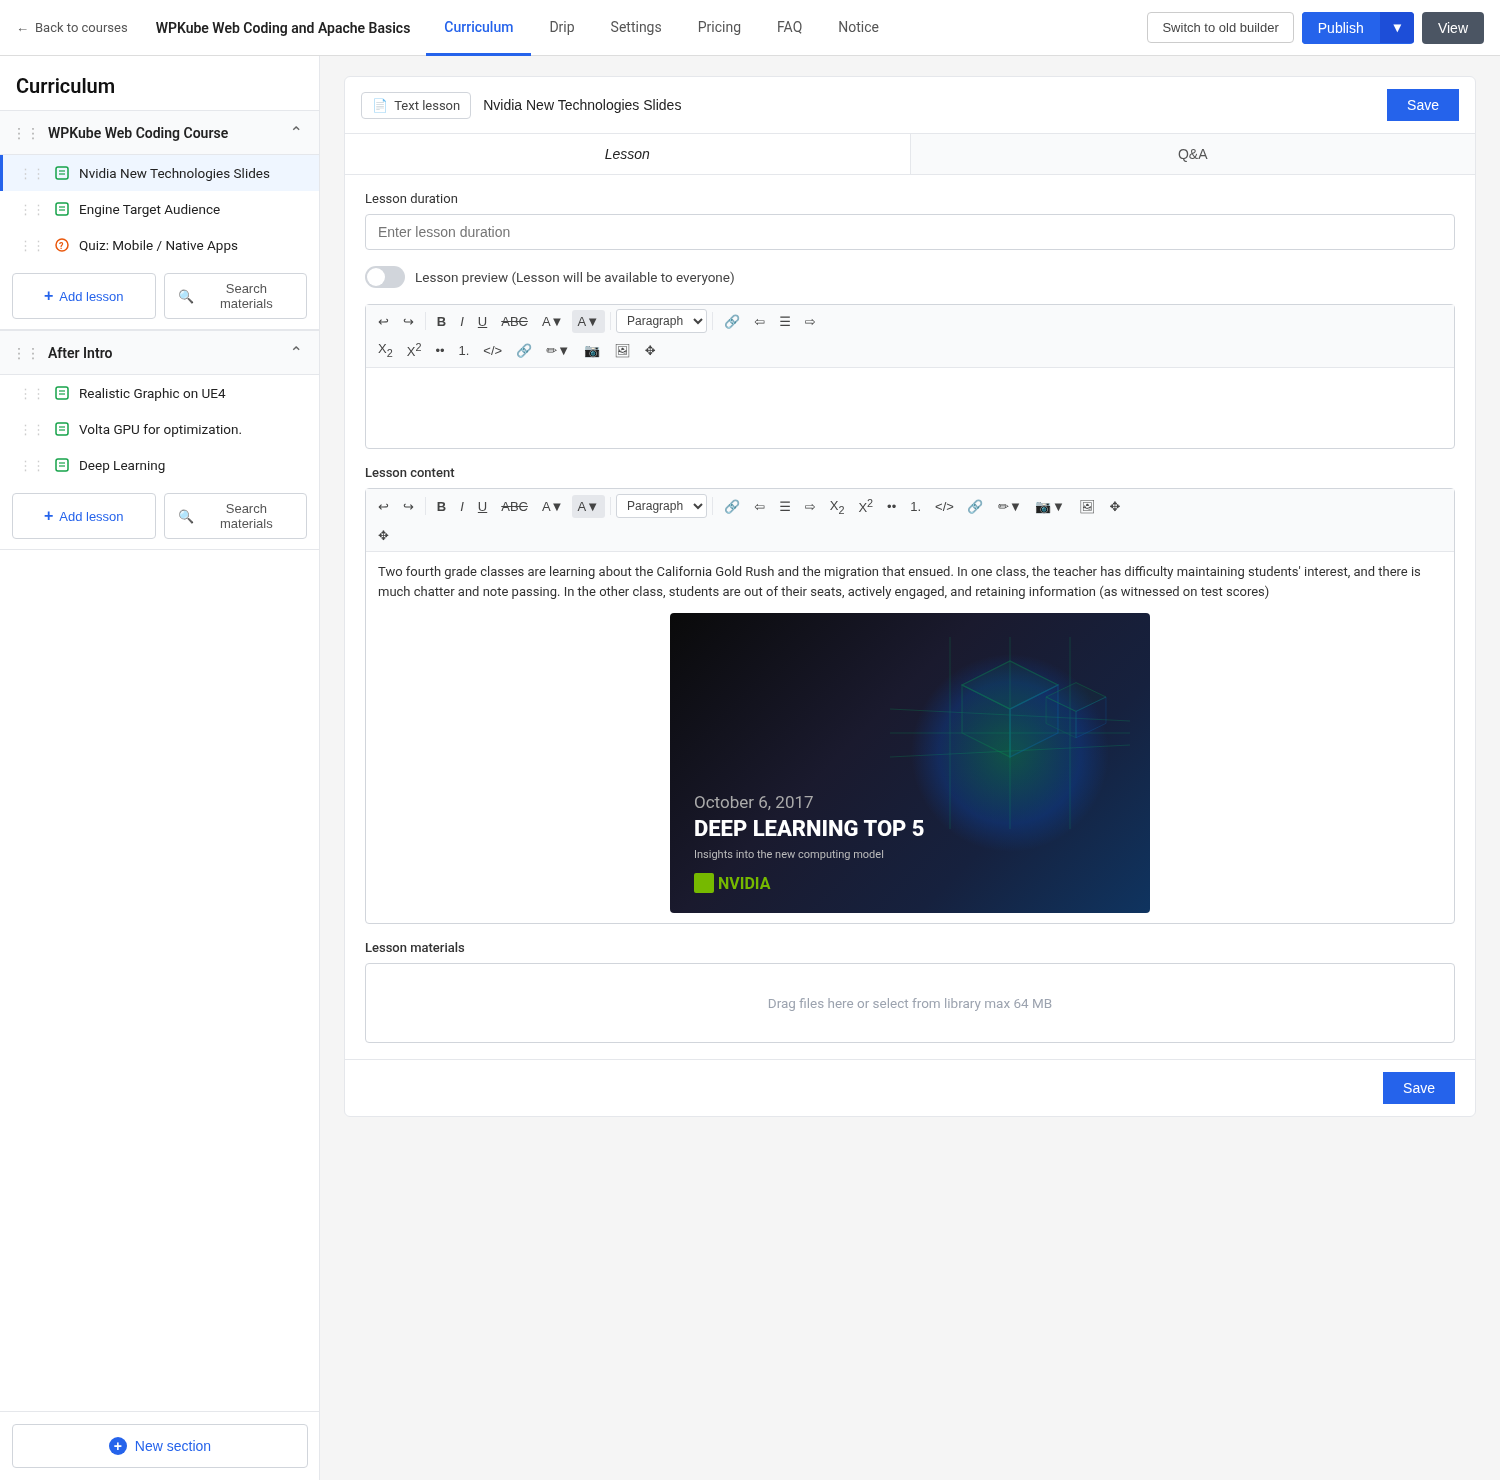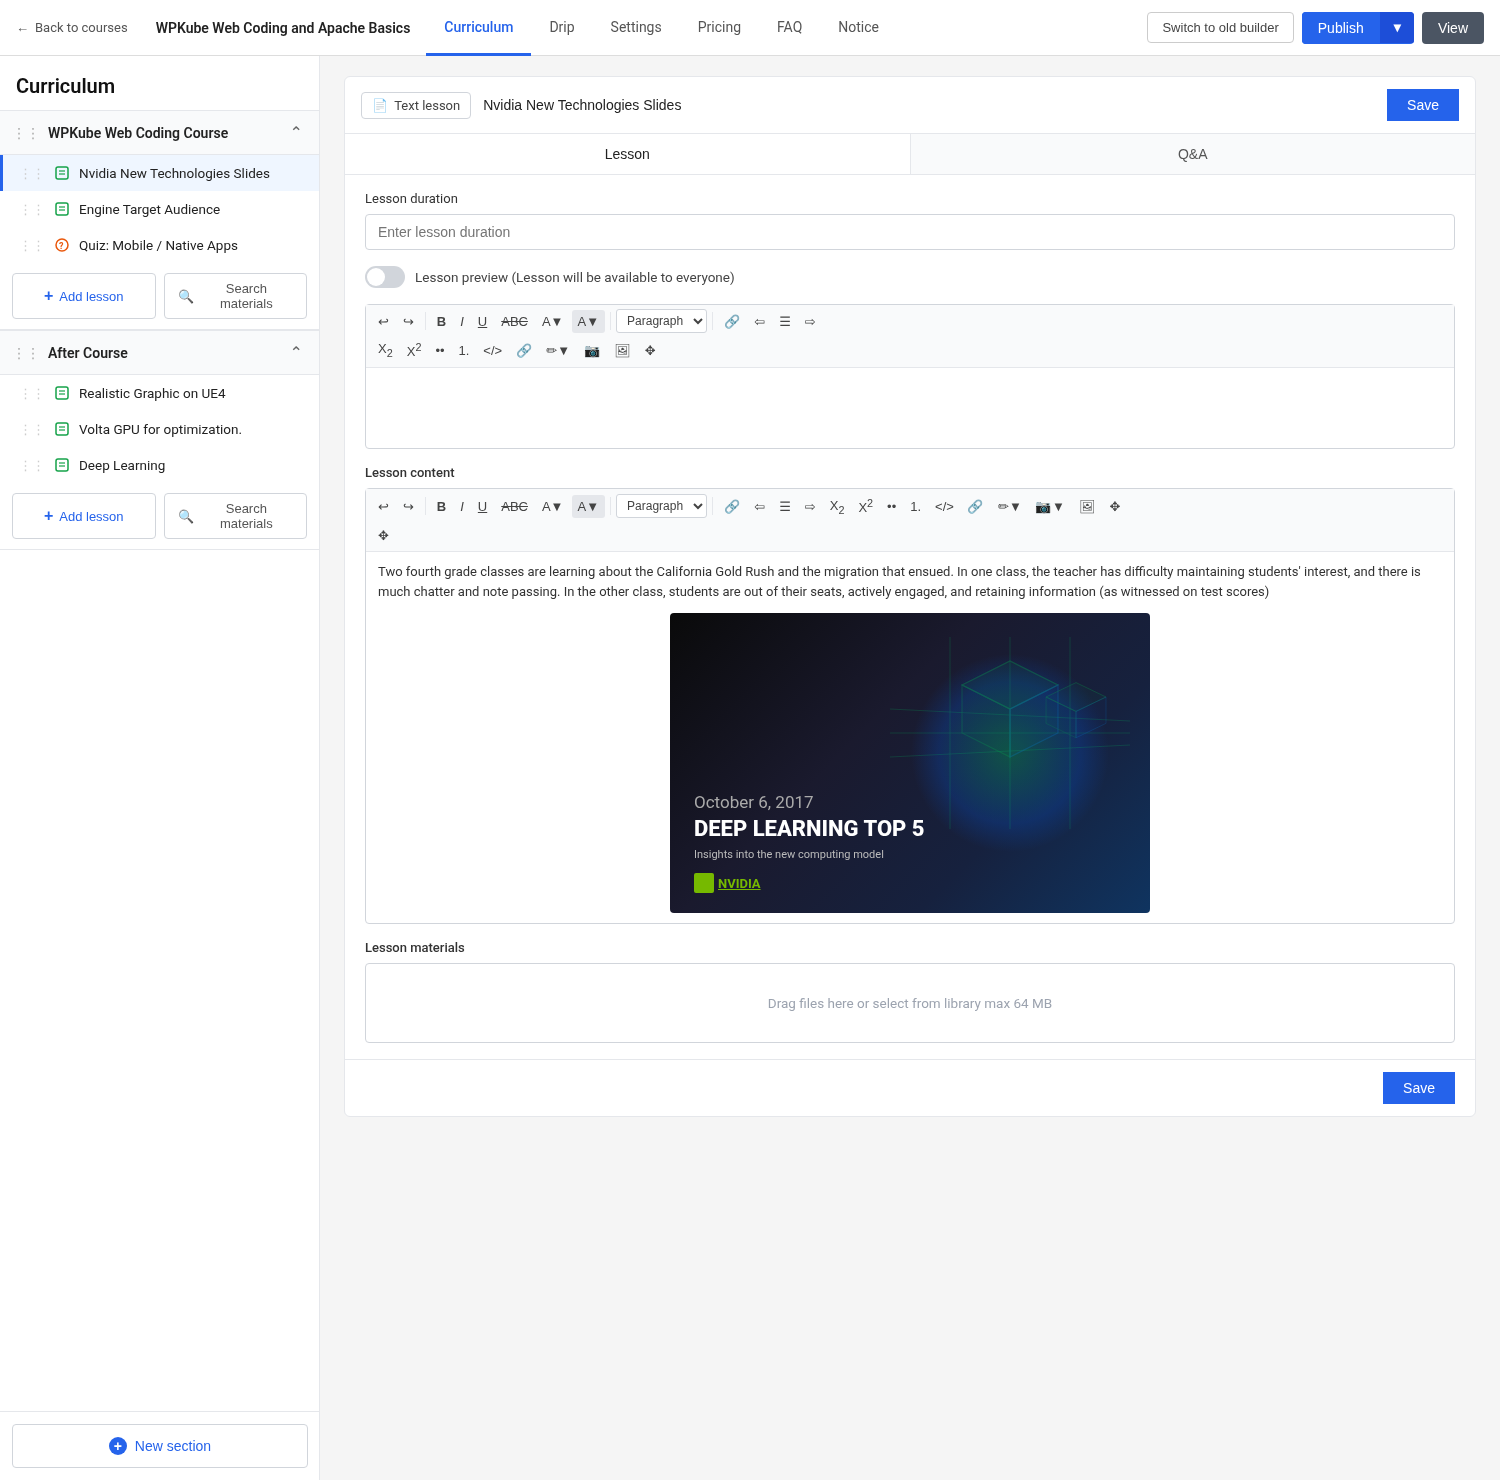--- a/index.html
+++ b/index.html
@@ -338,20 +338,21 @@
       color: #555;
       background: #f9fafb;
       border: none;
       border-right: 1px solid #e5e7eb;
     }
     .editor-tab:last-child { border-right: none; }
     .editor-tab.active {
       background: #fff;
       color: #222;
       font-weight: 500;
+      font-style: italic;
     }
 
     
     .field-group {
       padding: 16px 20px;
     }
     .field-label {
       font-size: 13px;
       font-weight: 400;
       color: #333;
@@ -494,21 +495,21 @@
       position: absolute;
       top: 20px;
       right: 20px;
       width: 240px;
       height: 200px;
       opacity: 0.4;
     }
     .nvidia-date { color: #aaa; font-size: 17px; margin-bottom: 4px; }
     .nvidia-title { color: #fff; font-size: 22px; font-weight: 800; line-height: 1.2; margin-bottom: 6px; }
     .nvidia-subtitle { color: #bbb; font-size: 11px; margin-bottom: 12px; }
-    .nvidia-logo { color: #76b900; font-size: 13px; font-weight: 700; display: flex; align-items: center; gap: 4px; text-decoration: underline; }
+    .nvidia-logo { color: #76b900; font-size: 16px; font-weight: 700; display: flex; align-items: center; gap: 4px; }
     .nvidia-logo-mark { 
       width: 20px; height: 20px;
       background: #76b900;
       border-radius: 2px;
       display: inline-block;
       position: relative;
     }
 
     
     .materials-section {
@@ -622,21 +623,21 @@
           <button class="search-materials-btn">
             <span>🔍</span>
             <span>Search materials</span>
           </button>
         </div>
       </div>
 
       <div class="section-block">
         <div class="section-header">
           <span class="section-drag">⋮⋮</span>
-          <span class="section-name">After Course</span>
+          <span class="section-name">After Intro</span>
           <button class="section-collapse">⌃</button>
         </div>
 
         <div class="lesson-item">
           <span class="lesson-drag">⋮⋮</span>
           <span class="lesson-icon green">
             <svg width="16" height="16" viewBox="0 0 16 16" fill="none">
                 <rect x="2" y="2" width="12" height="12" rx="2" stroke="#16a34a" stroke-width="1.5"></rect>
                 <line x1="5" y1="6" x2="11" y2="6" stroke="#16a34a" stroke-width="1.2"></line>
                 <line x1="5" y1="9" x2="11" y2="9" stroke="#16a34a" stroke-width="1.2"></line>

